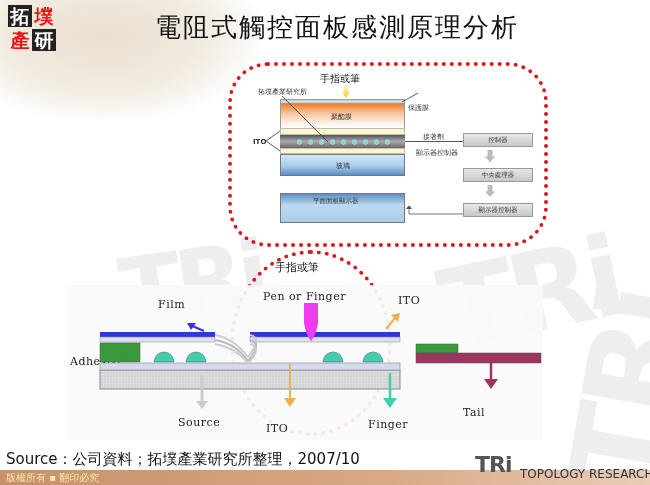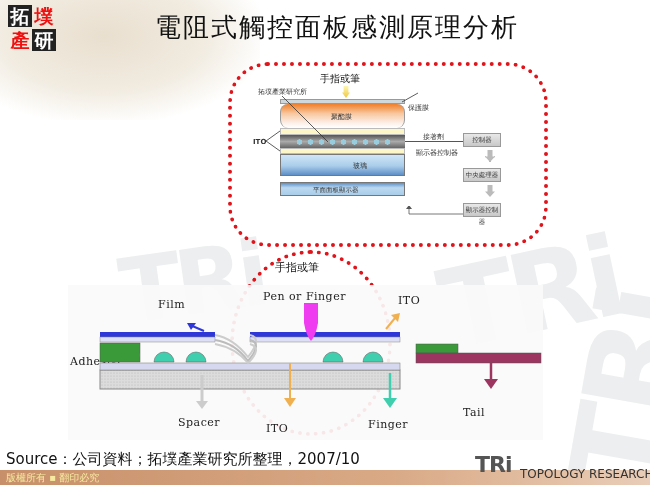--- a/index.html
+++ b/index.html
@@ -13,21 +13,21 @@
   .logo { position:absolute; left:8px; top:5px; width:52px; height:48px; }
   .logo .cell { position:absolute; width:24px; height:22px; font-size:19px; font-weight:bold; line-height:22px; text-align:center; font-family:"DejaVu Sans", sans-serif; }
   .title { position:absolute; left:155px; top:10px; font-family:"DejaVu Serif", serif; font-size:26px; color:#111; letter-spacing:2px; }
 
   .dotted { position:absolute; border:4px dotted #e0141b; }
 
   
   .top-diagram { position:absolute; left:250px; top:70px; width:285px; height:160px; font-size:6px; color:#333; }
   .lbl { position:absolute; font-size:7px; color:#333; white-space:nowrap; }
   .layer { position:absolute; left:30px; width:125px; }
-  .box { position:absolute; width:38px; height:14px; background:linear-gradient(#e8e8e8,#c8c8c8); border:1px solid #999; font-size:6.5px; text-align:center; line-height:12px; color:#333; }
+  .box { position:absolute; width:70px; height:14px; background:linear-gradient(#e8e8e8,#c8c8c8); border:1px solid #999; font-size:6.5px; text-align:center; line-height:12px; color:#333; }
   .down-arrow { position:absolute; width:10px; height:12px; }
 
   
   .bottom-diagram { position:absolute; left:68px; top:285px; width:475px; height:155px; background:rgba(250,250,250,0.92); }
   .bl { position:absolute; font-family:"DejaVu Serif", serif; font-size:11px; color:#222; white-space:nowrap; letter-spacing:0.5px; }
 
   .source { position:absolute; left:6px; top:450px; font-size:15px; color:#111; font-family:"DejaVu Sans", sans-serif; }
   .footer-bar { position:absolute; left:0; top:470px; width:650px; height:15px; background:linear-gradient(90deg,#c7906a,#d9a985 60%,#e9cdb8); }
   .footer-text { position:absolute; left:6px; top:471px; font-size:10px; color:#f7e9a0; }
   .tri-logo { position:absolute; left:475px; top:452px; }
@@ -52,43 +52,43 @@
 <div class="dotted" style="left:228px;top:62px;width:320px;height:185px;border-radius:40px 40px 40px 40px;"></div>
 <div class="dotted" style="left:230px;top:250px;width:162px;height:186px;border-radius:50%;"></div>
 
 <div class="top-diagram">
   <div class="lbl" style="left:70px;top:2px;font-size:10px;font-family:'DejaVu Serif',serif;color:#111;">手指或筆</div>
   <div style="position:absolute;left:92px;top:16px;width:8px;height:12px;background:linear-gradient(#fff6b0,#f0c840);clip-path:polygon(20% 0,80% 0,80% 55%,100% 55%,50% 100%,0 55%,20% 55%);"></div>
   <div class="lbl" style="left:8px;top:17px;">拓墣產業研究所</div>
   <div class="lbl" style="left:158px;top:33px;text-align:center;">保護膜</div>
 
   <div class="layer" style="top:29px;height:5px;background:#cfd8dd;border:1px solid #999;"></div>
-  <div class="layer" style="top:34px;height:24px;background:linear-gradient(#f07f2a,#f8c8a0 40%,#fdf0ea 80%,#fff);border-left:1px solid #999;border-right:1px solid #999;border-radius:8px;">
+  <div class="layer" style="top:34px;height:24px;background:linear-gradient(#f07f2a,#f8c8a0 40%,#fdf0ea 80%,#fff);border-left:1px solid #999;border-right:1px solid #999;">
     <div class="lbl" style="left:50px;top:8px;">聚酯膜</div>
   </div>
   <div class="layer" style="top:58px;height:7px;background:#fdf6c8;border:1px solid #bbb;"></div>
   <div class="layer" style="top:65px;height:13px;background:linear-gradient(#555,#aaa 50%,#666);">
     <div style="position:absolute;left:14px;top:4px;width:100px;height:6px;background:radial-gradient(circle,#9cd 40%,transparent 45%) 0 0/11px 6px repeat-x;"></div>
   </div>
   <div class="layer" style="top:78px;height:6px;background:#fdf6c8;border:1px solid #bbb;"></div>
   <div class="layer" style="top:84px;height:22px;background:linear-gradient(#cfe6f7,#a9cdea 55%,#5d8fc8);border:1px solid #777;">
-    <div class="lbl" style="left:55px;top:6px;margin-left:17px;">玻璃</div>
+    <div class="lbl" style="left:55px;top:6px;">玻璃</div>
   </div>
   <div class="lbl" style="left:3px;top:68px;font-weight:bold;">ITO</div>
   <svg style="position:absolute;left:14px;top:58px;" width="18" height="26">
       <polyline points="16,3 2,13 16,23" fill="none" stroke="#333" stroke-width="0.8"></polyline>
     </svg>
   <svg style="position:absolute;left:30px;top:24px;" width="50" height="50">
       <line x1="2" y1="2" x2="48" y2="48" stroke="#333" stroke-width="0.8"></line>
     </svg>
   <svg style="position:absolute;left:150px;top:22px;" width="20" height="12">
       <line x1="18" y1="1" x2="2" y2="10" stroke="#333" stroke-width="0.8"></line>
     </svg>
 
-  <div class="layer" style="top:112px;height:14px;background:linear-gradient(#5d8fc8,#bcd9f0 40%,#a9cdea);border:1px solid #777;">
+  <div class="layer" style="top:123px;height:30px;background:linear-gradient(#5d8fc8,#bcd9f0 40%,#a9cdea);border:1px solid #777;">
     <div class="lbl" style="left:32px;top:3px;font-size:6.5px;">平面面板顯示器</div>
   </div>
 
   <div class="lbl" style="left:173px;top:62px;">接著劑</div>
   <div style="position:absolute;left:155px;top:71px;width:58px;height:1px;background:#555;"></div>
   <div class="lbl" style="left:166px;top:78px;">顯示器控制器</div>
 
   <div class="box" style="left:213px;top:63px;">控制器</div>
   <div class="down-arrow" style="left:235px;top:80px;border:1px solid #888;border-top:none;background:#fff;clip-path:polygon(25% 0,75% 0,75% 55%,100% 55%,50% 100%,0 55%,25% 55%);background:#bbb;"></div>
   <div class="box" style="left:213px;top:98px;">中央處理器</div>
@@ -100,21 +100,21 @@
     </svg>
 </div>
 
 <div style="position:absolute;left:275px;top:260px;font-size:11px;font-family:'DejaVu Serif',serif;color:#111;">手指或筆</div>
 
 <div class="bottom-diagram">
   <div class="bl" style="left:90px;top:13px;">Film</div>
   <div class="bl" style="left:195px;top:5px;">Pen or Finger</div>
   <div class="bl" style="left:330px;top:9px;">ITO</div>
   <div class="bl" style="left:2px;top:70px;">Adhesive</div>
-  <div class="bl" style="left:110px;top:131px;">Spacer</div>
+  <div class="bl" style="left:110px;top:131px;">Source</div>
   <div class="bl" style="left:198px;top:137px;">ITO</div>
   <div class="bl" style="left:300px;top:133px;">Finger</div>
   <div class="bl" style="left:395px;top:113px;margin-top:8px;">Tail</div>
 
   <svg style="position:absolute;left:0;top:0;" width="475" height="155">
     <defs>
       <pattern id="hatch" width="3" height="3" patternUnits="userSpaceOnUse">
         <rect width="3" height="3" fill="#dcdcdc"></rect>
           <circle cx="1" cy="1" r="0.6" fill="#b8b8b8"></circle>
       </pattern>

